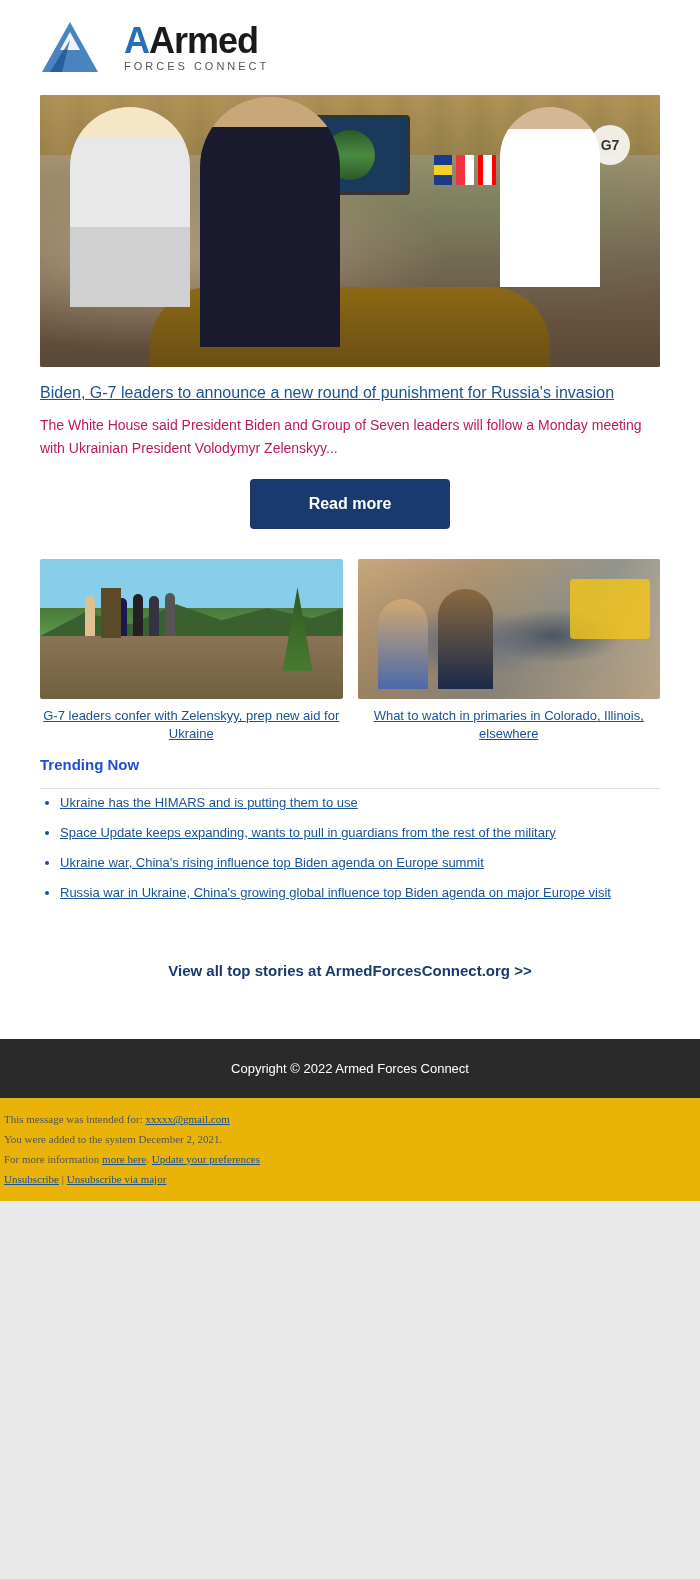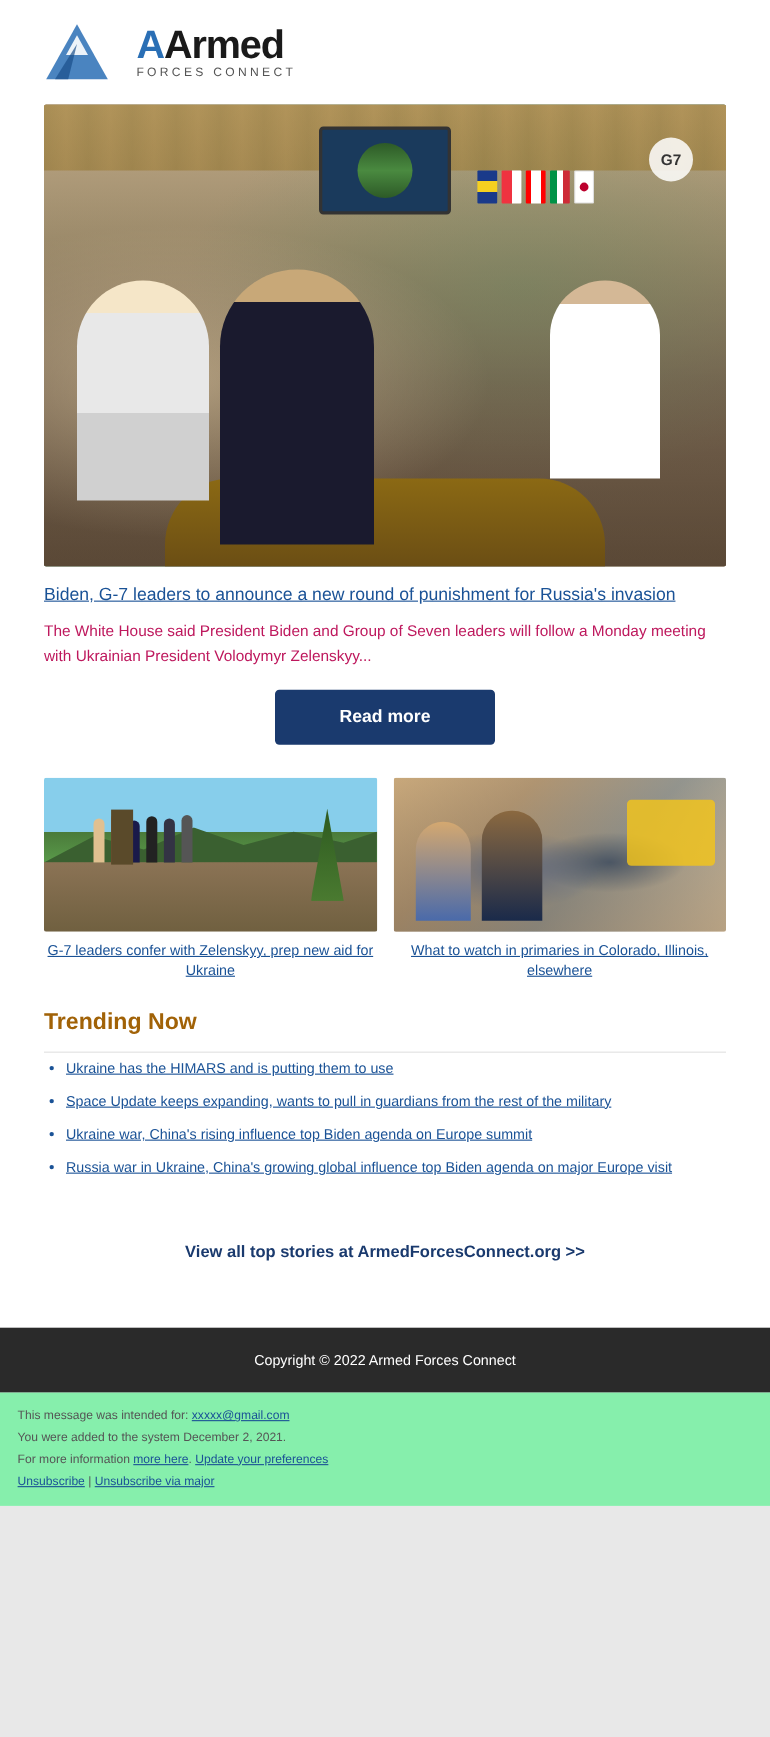--- a/index.html
+++ b/index.html
@@ -46,21 +46,21 @@
       letter-spacing: 3px;
       color: #555;
       text-transform: uppercase;
       margin-top: 2px;
     }
     .main-content {
       padding: 10px 40px 20px 40px;
     }
     .hero-image {
       width: 100%;
-      height: 420px;
+      height: 272px;
       background: linear-gradient(135deg, #8b7355 0%, #6b8c6b 30%, #4a6741 60%, #8b7355 100%);
       border-radius: 2px;
       display: flex;
       align-items: center;
       justify-content: center;
       overflow: hidden;
       position: relative;
       margin-bottom: 15px;
     }
     .hero-image-inner {
@@ -218,21 +218,21 @@
       font-size: 16px;
       font-weight: bold;
       border-radius: 4px;
       cursor: pointer;
       text-decoration: none;
       border: none;
     }
     .two-col {
       display: flex;
       gap: 15px;
-      margin-bottom: 25px;
+      margin-bottom: 12px;
     }
     .col-item {
       flex: 1;
       display: flex;
       flex-direction: column;
     }
     .col-image {
       width: 100%;
       height: 140px;
       border-radius: 2px;
@@ -288,23 +288,23 @@
       font-weight: normal;
       text-align: center;
       cursor: pointer;
       line-height: 1.4;
     }
     .trending-section {
       margin-top: 10px;
       margin-bottom: 30px;
     }
     .trending-title {
-      font-size: 21px;
+      font-size: 15px;
       font-weight: bold;
-      color: #a16207;
+      color: #1d4ed8;
       margin-bottom: 15px;
     }
     .trending-list {
       list-style: disc;
       padding-left: 20px;
     }
     .trending-list li {
       margin-bottom: 12px;
       color: #1a5296;
     }
@@ -327,25 +327,26 @@
       cursor: pointer;
     }
     .footer-bar {
       background: #2a2a2a;
       color: #ffffff;
       text-align: center;
       padding: 22px;
       font-size: 13px;
     }
     .footer-meta {
-      background: #86efac;
-      padding: 12px 16px;
+      background: #eab308;
+      padding: 12px 4px;
       font-size: 11px;
       color: #555;
       line-height: 1.8;
+      font-family: Liberation Serif, serif;
     }
     .footer-meta a {
       color: #1a5296;
       text-decoration: underline;
     }
     .divider {
       border: none;
       border-top: 1px solid #e0e0e0;
       margin: 5px 0;
     }

